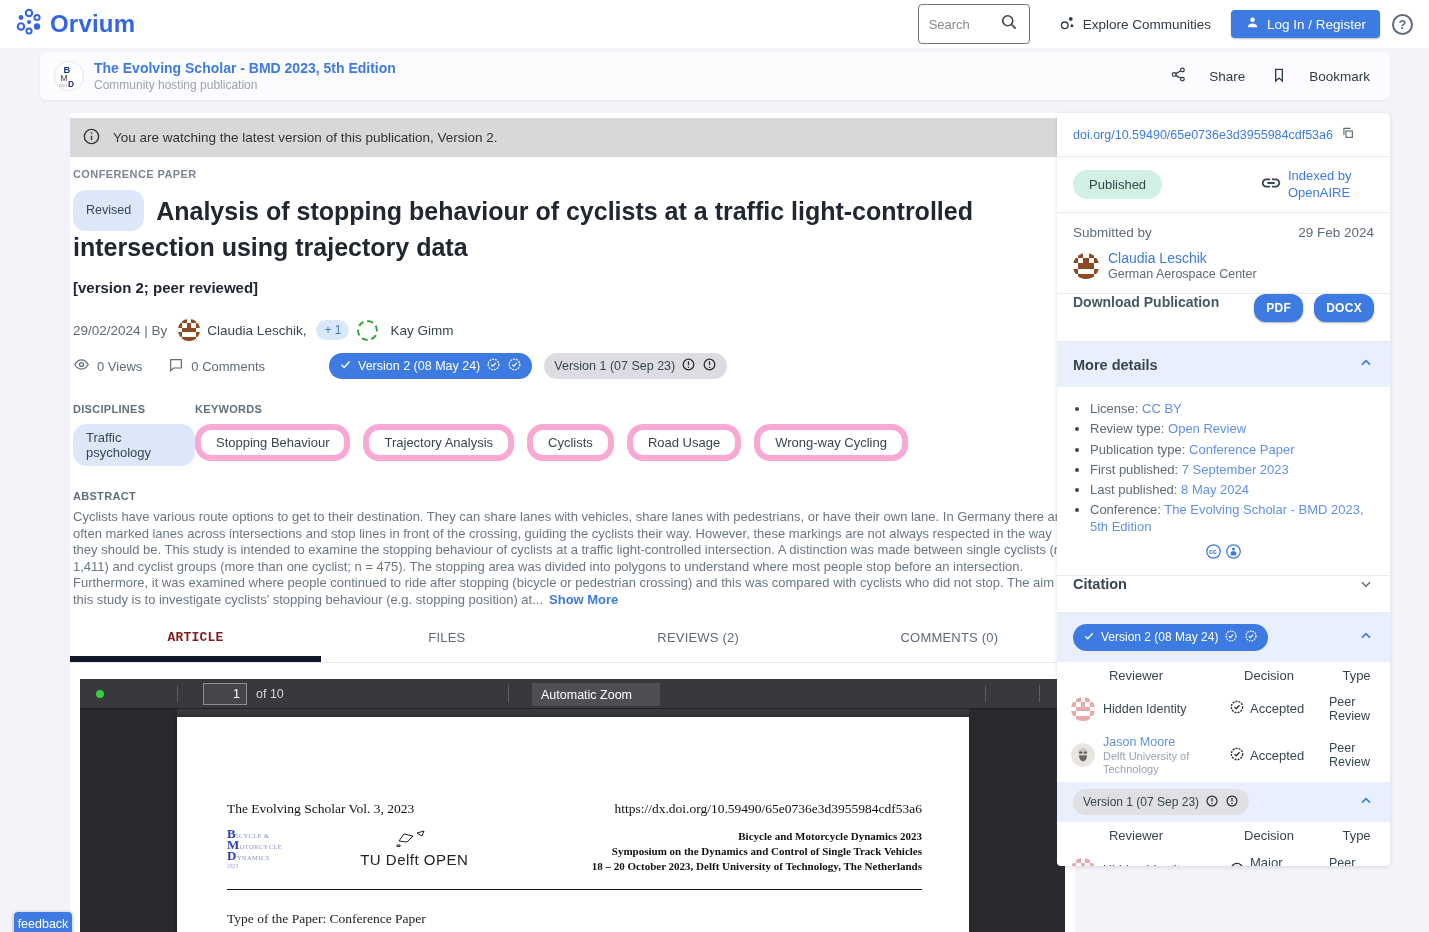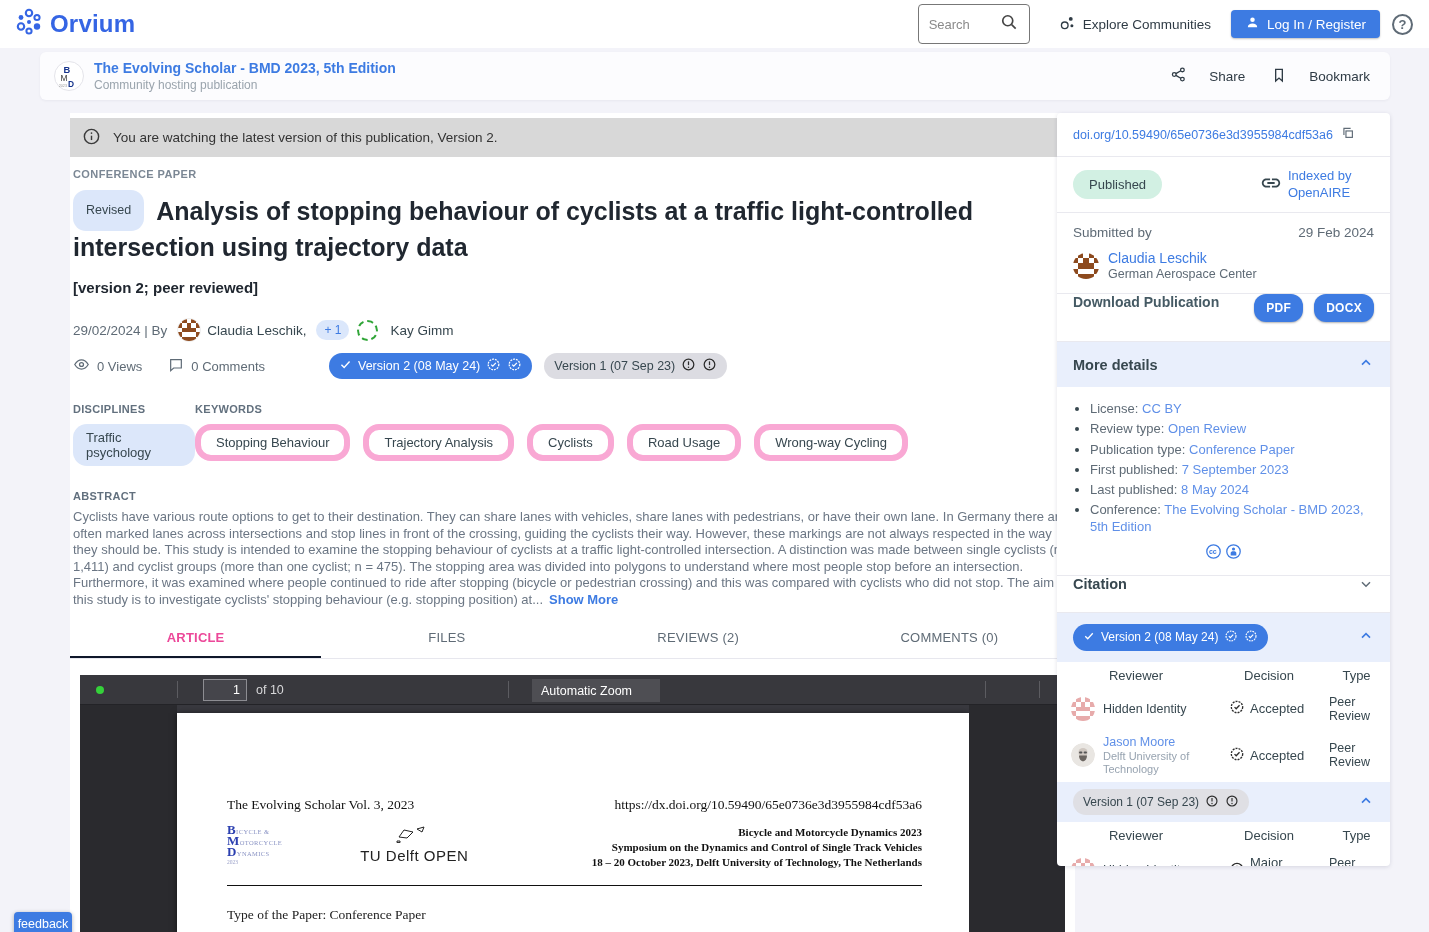--- a/index.html
+++ b/index.html
@@ -50,21 +50,21 @@
   .chips-row { margin-top:9px; display:flex; gap:13px; }
   .chip-filled { background:#dce7fa; color:#37474f; font-size:13px; border-radius:14px; padding:6px 13px; }
   .chip-outline { background:#fff; border:6px solid #f9a8d4; color:#37474f; font-size:13px; border-radius:16px; padding:5px 15px; }
   .abstract-label { margin-top:24px; font-size:11px; font-weight:bold; letter-spacing:.3px; color:#62707e; }
   .abstract { margin-top:7px; width:1000px; font-size:13px; line-height:16.5px; color:#6b7684; }
   .show-more { color:#3d7be2; font-weight:bold; cursor:pointer; margin-left:6px; white-space:nowrap; }
 
   
   .tabs { margin-top:13px; display:flex; border-bottom:1px solid #e7e7ee; }
   .tab { width:25%; text-align:center; font-size:13px; color:#5f6b76; padding:9px 0 11px; cursor:pointer; letter-spacing:.2px; }
-  .tab.active { color:#ec4899; border-bottom:2px solid #0f172a; font-weight:bold; }
+  .tab.active { color:#7f1d1d; border-bottom:6px solid #0f172a; font-weight:bold;font-family:Liberation Mono, monospace; }
 
   
   .viewer { margin:16px 10px 0 10px; height:330px; background:#39393f; overflow:hidden; position:relative; }
   .pdf-toolbar { height:30px; background:#38383d; border-bottom:1px solid #232327; display:flex; align-items:center; position:relative; }
   .green-dot { width:8px; height:8px; border-radius:50%; background:#35d13a; margin-left:16px; }
   .tb-div { width:1px; height:17px; background:#5c5c61; position:absolute; top:6px; }
   .page-input { position:absolute; left:123px; top:4px; width:44px; height:22px; background:#45454b; border:1px solid #8d8d92; color:#fff; font-size:12.5px; text-align:right; padding-right:6px; font-family:inherit; }
   .page-of { position:absolute; left:176px; top:8px; color:#d8d8da; font-size:12.5px; }
   .zoom-select { position:absolute; left:452px; top:4px; width:128px; height:23px; background:#4e4e53; color:#fff; font-size:12.5px; display:flex; align-items:center; padding-left:9px; cursor:pointer; }
   .viewer-body { display:flex; height:300px; }

